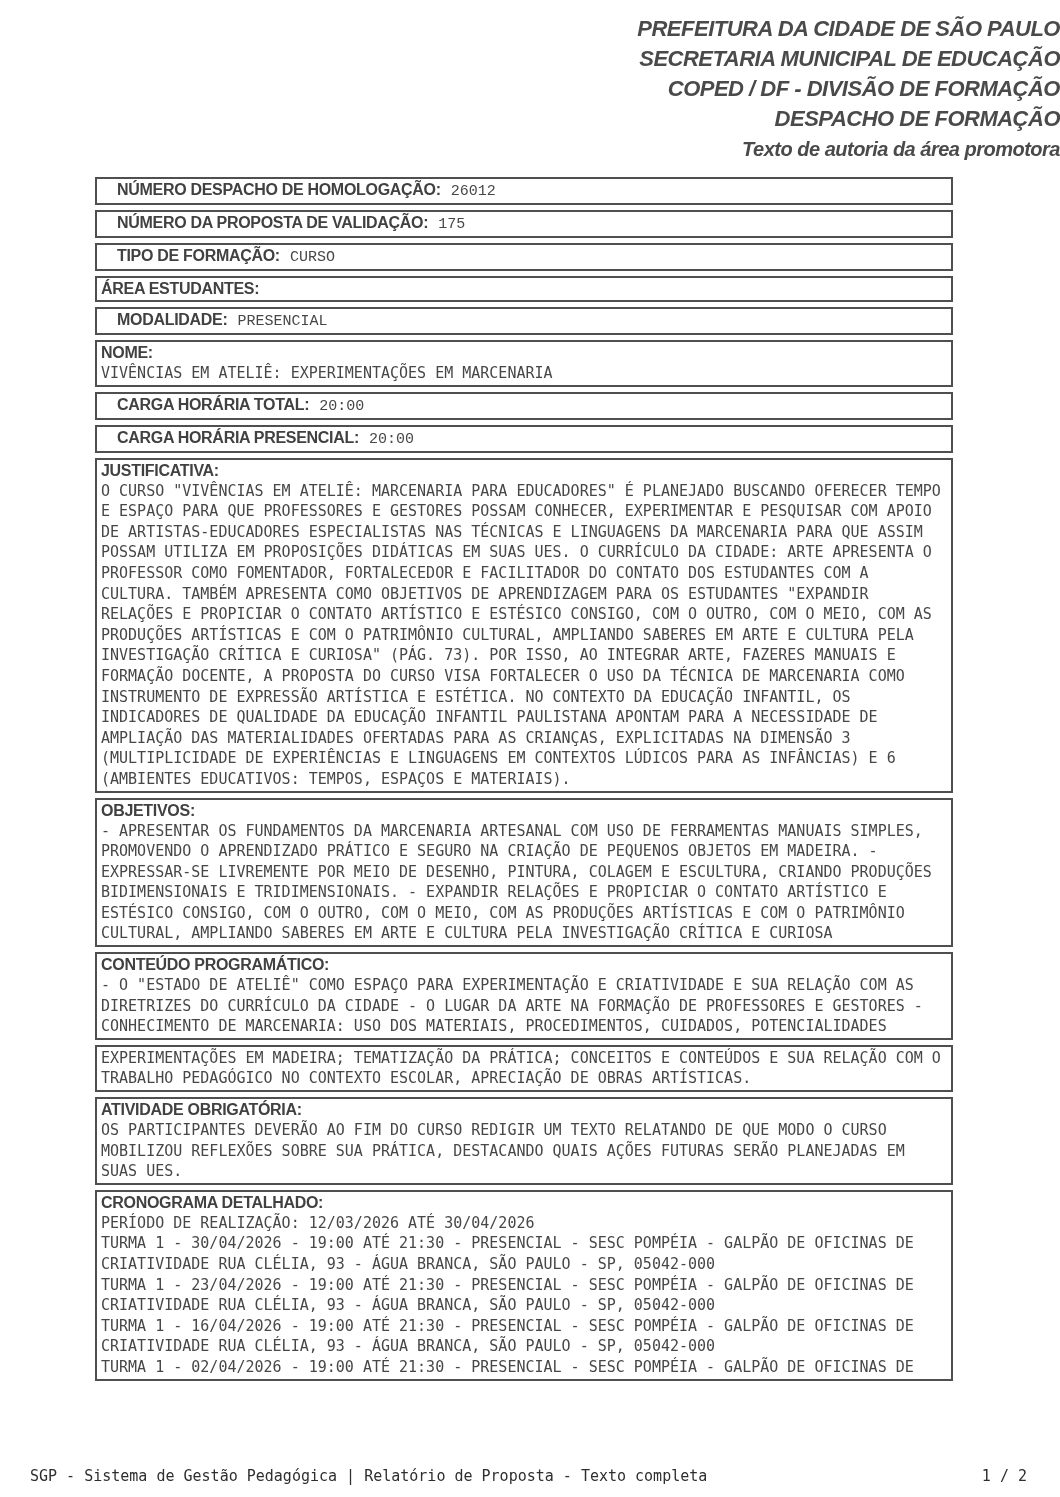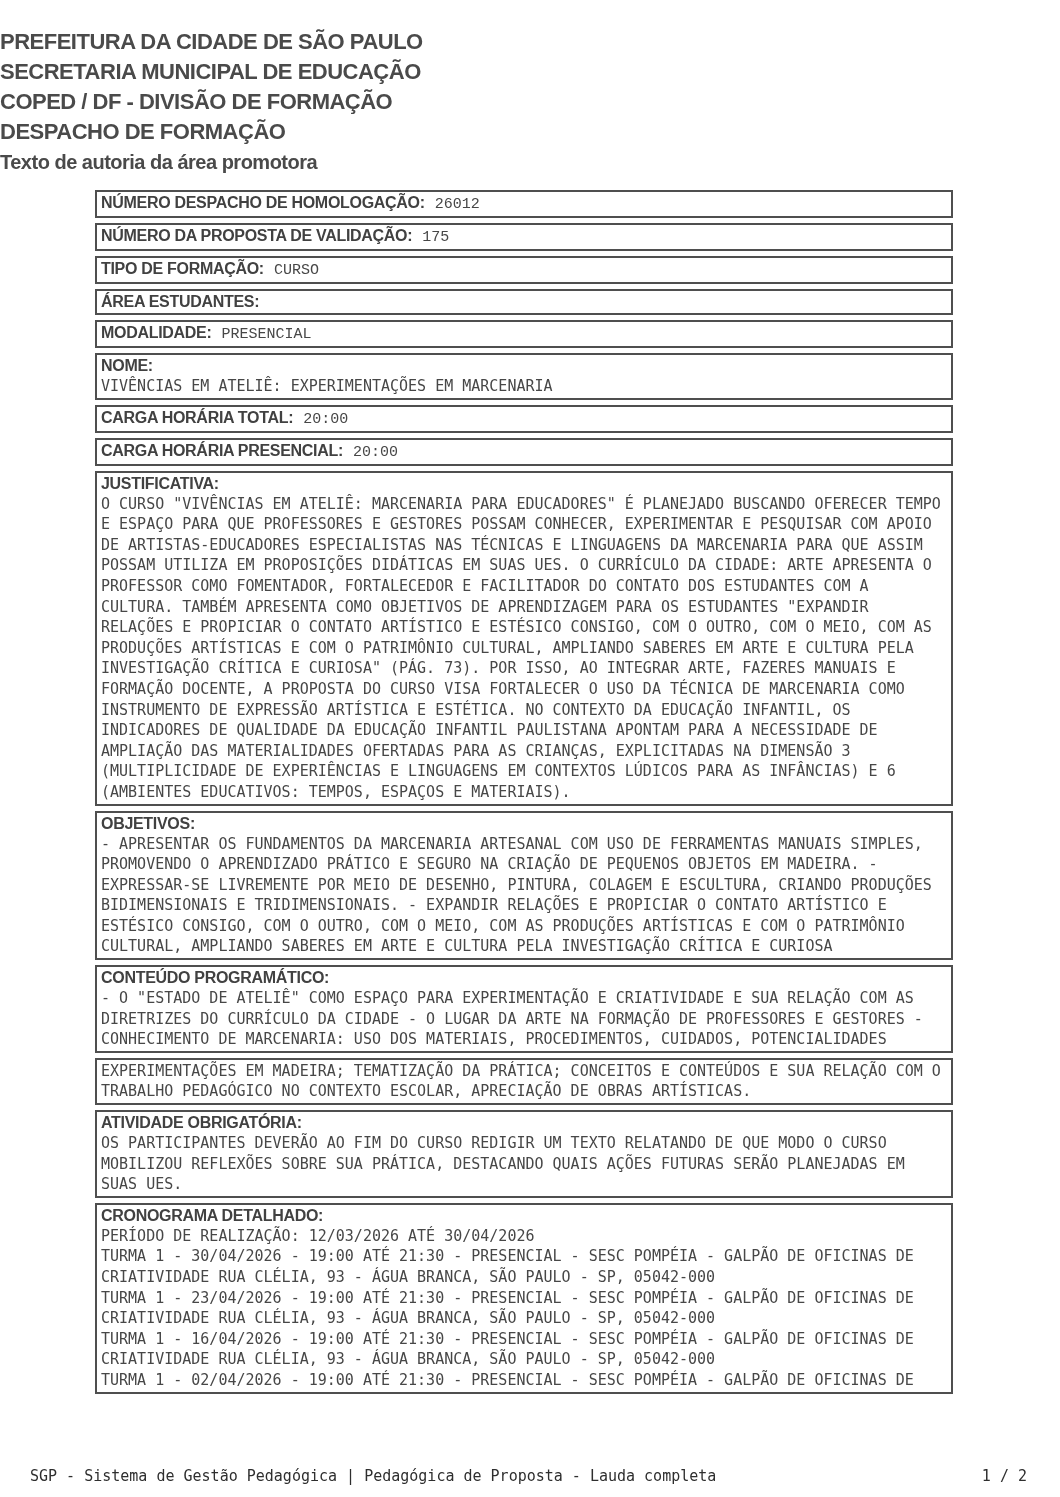--- a/index.html
+++ b/index.html
@@ -9,22 +9,23 @@
   body {
     width: 1060px;
     height: 1497px;
     background: #ffffff;
     font-family: "Liberation Sans", sans-serif;
     color: #414141;
     position: relative;
     overflow: hidden;
   }
   .header {
-    padding-top: 27px;
-    text-align: left;
+    padding-top: 14px;
+    text-align: right;
+    font-style: italic;
   }
   .h-line {
     font-weight: bold;
     font-size: 22px;
     line-height: 30px;
     letter-spacing: -0.5px;
     color: #4a4a4a;
   }
   .h-line.h-sub {
     font-size: 20px;
@@ -46,21 +47,21 @@
   }
   .lbl {
     display: block;
     font-weight: bold;
     font-size: 16px;
     letter-spacing: -0.3px;
     line-height: 20px;
     color: #414141;
     white-space: nowrap;
   }
-  .box.inline .lbl { display: inline-block; }
+  .box.inline .lbl { display: inline-block; margin-left: 16px; }
   .val {
     display: block;
     font-family: "DejaVu Sans Mono", monospace;
     font-size: 15px;
     line-height: 20.6px;
     color: #474747;
     white-space: pre-wrap;
     word-break: normal;
   }
   .box.inline .val {
@@ -147,15 +148,15 @@
       <span class="lbl">CRONOGRAMA DETALHADO:</span>
       <span class="val">PERÍODO DE REALIZAÇÃO: 12/03/2026 ATÉ 30/04/2026
 TURMA 1 - 30/04/2026 - 19:00 ATÉ 21:30 - PRESENCIAL - SESC POMPÉIA - GALPÃO DE OFICINAS DE CRIATIVIDADE RUA CLÉLIA, 93 - ÁGUA BRANCA, SÃO PAULO - SP, 05042-000
 TURMA 1 - 23/04/2026 - 19:00 ATÉ 21:30 - PRESENCIAL - SESC POMPÉIA - GALPÃO DE OFICINAS DE CRIATIVIDADE RUA CLÉLIA, 93 - ÁGUA BRANCA, SÃO PAULO - SP, 05042-000
 TURMA 1 - 16/04/2026 - 19:00 ATÉ 21:30 - PRESENCIAL - SESC POMPÉIA - GALPÃO DE OFICINAS DE CRIATIVIDADE RUA CLÉLIA, 93 - ÁGUA BRANCA, SÃO PAULO - SP, 05042-000
 TURMA 1 - 02/04/2026 - 19:00 ATÉ 21:30 - PRESENCIAL - SESC POMPÉIA - GALPÃO DE OFICINAS DE</span>
     </div>
   </main>
 
 <footer class="page-footer">
-  <span>SGP - Sistema de Gestão Pedagógica | Pedagógica de Proposta - Lauda completa</span>
+  <span>SGP - Sistema de Gestão Pedagógica | Relatório de Proposta - Texto completa</span>
   <span>1 / 2</span>
 </footer>
 
 </body></html>

